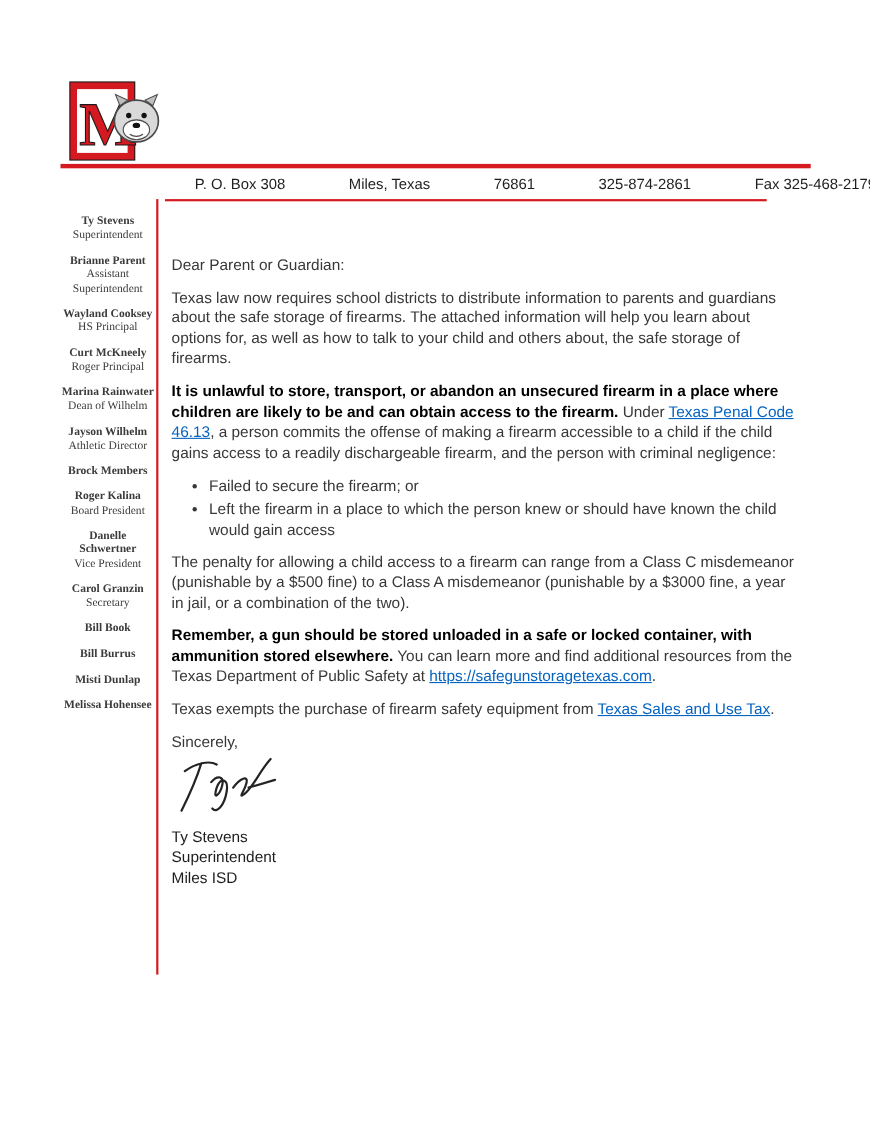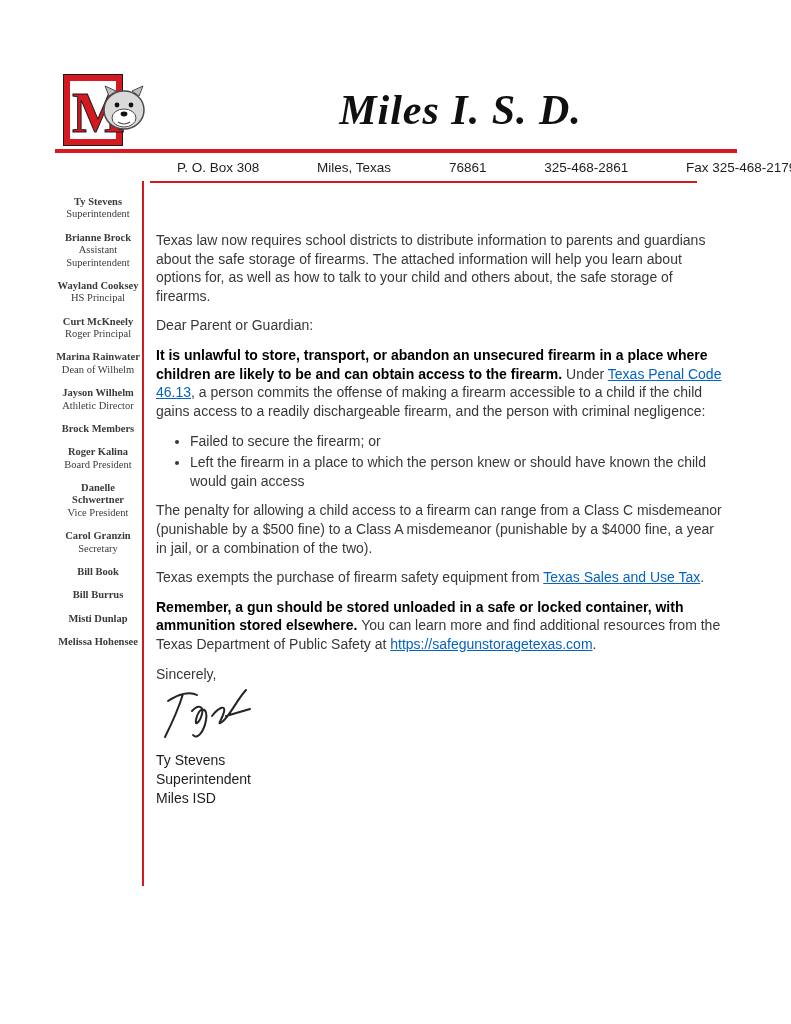--- a/index.html
+++ b/index.html
@@ -71,42 +71,41 @@
         <path d="M77 24 L81 14 L70 19 Z" fill="#bfbfbf" stroke="#4a4a4a" stroke-width="1"></path>
         <ellipse cx="62" cy="46" rx="12" ry="9" fill="#ffffff" stroke="#4a4a4a" stroke-width="1"></ellipse>
         <circle cx="55" cy="33" r="2.4" fill="#111111"></circle>
         <circle cx="69" cy="33" r="2.4" fill="#111111"></circle>
         <ellipse cx="62" cy="42" rx="3.4" ry="2.4" fill="#111111"></ellipse>
         <path d="M56 50 Q62 54 68 50" stroke="#4a4a4a" stroke-width="1.2" fill="none"></path>
       </g>
     </svg>
   </div>
 
-  <div class="masthead-title">Miles I. S. D.</div>
 
   <div class="rule-thick"></div>
 
   <div class="address">
     <span class="addr-part">P. O. Box 308</span>
     <span class="addr-part">Miles, Texas</span>
     <span class="addr-part">76861</span>
-    <span class="addr-part">325-468-2861</span>
+    <span class="addr-part">325-874-2861</span>
     <span class="addr-part">Fax 325-468-2179</span>
   </div>
 
   <div class="rule-thin"></div>
   <div class="vrule"></div>
 
   <div class="sidebar">
     <div class="sb-entry">
       <span class="sb-name">Ty Stevens</span>
       <span class="sb-title">Superintendent</span>
     </div>
     <div class="sb-entry">
-      <span class="sb-name">Brianne Brock</span>
+      <span class="sb-name">Brianne Parent</span>
       <span class="sb-title">Assistant Superintendent</span>
     </div>
     <div class="sb-entry">
       <span class="sb-name">Wayland Cooksey</span>
       <span class="sb-title">HS Principal</span>
     </div>
     <div class="sb-entry">
       <span class="sb-name">Curt McKneely</span>
       <span class="sb-title">Roger Principal</span>
     </div>
@@ -147,45 +146,45 @@
       <span class="sb-title"></span>
     </div>
     <div class="sb-entry">
       <span class="sb-name">Melissa Hohensee</span>
       <span class="sb-title"></span>
     </div>
   </div>
 
   <div class="body-col">
 
+    <p class="para">Dear Parent or Guardian:</p>
+
     <p class="para">
       <span>Texas law now requires school districts to distribute information to parents and guardians about the safe storage of firearms. The attached information will help you learn about options for, as well as how to talk to your child and others about, the safe storage of firearms.</span>
     </p>
-
-    <p class="para">Dear Parent or Guardian:</p>
 
     <p class="para">
       <span class="bold-seg">It is unlawful to store, transport, or abandon an unsecured firearm in a place where children are likely to be and can obtain access to the firearm.</span><span> Under </span><a class="doc-link" href="#">Texas Penal Code 46.13</a><span>, a person commits the offense of making a firearm accessible to a child if the child gains access to a readily dischargeable firearm, and the person with criminal negligence:</span>
     </p>
 
     <ul class="bullets">
       <li>Failed to secure the firearm; or</li>
       <li>Left the firearm in a place to which the person knew or should have known the child would gain access</li>
     </ul>
 
     <p class="para">
-      <span>The penalty for allowing a child access to a firearm can range from a Class C misdemeanor (punishable by a $500 fine) to a Class A misdemeanor (punishable by a $4000 fine, a year in jail, or a combination of the two).</span>
+      <span>The penalty for allowing a child access to a firearm can range from a Class C misdemeanor (punishable by a $500 fine) to a Class A misdemeanor (punishable by a $3000 fine, a year in jail, or a combination of the two).</span>
+    </p>
+
+    <p class="para">
+      <span class="bold-seg">Remember, a gun should be stored unloaded in a safe or locked container, with ammunition stored elsewhere.</span><span> You can learn more and find additional resources from the Texas Department of Public Safety at </span><a class="doc-link" href="#">https://safegunstoragetexas.com</a><span>.</span>
     </p>
 
     <p class="para">
       <span>Texas exempts the purchase of firearm safety equipment from </span><a class="doc-link" href="#">Texas Sales and Use Tax</a><span>.</span>
-    </p>
-
-    <p class="para">
-      <span class="bold-seg">Remember, a gun should be stored unloaded in a safe or locked container, with ammunition stored elsewhere.</span><span> You can learn more and find additional resources from the Texas Department of Public Safety at </span><a class="doc-link" href="#">https://safegunstoragetexas.com</a><span>.</span>
     </p>
 
     <p class="para closing">Sincerely,</p>
 
     <div class="sig-wrap">
       <svg width="120" height="60" viewBox="0 0 120 60">
         <path d="M12 16 C22 9, 34 6, 41 10 M27 9 C23 22, 15 40, 9 52
                  M36 26 C42 19, 48 21, 46 29 C44 37, 37 44, 41 31 C45 21, 52 23, 50 35 C48 47, 41 55, 37 50
                  M56 31 C62 23, 70 19, 68 27 C66 35, 60 41, 66 37 C74 31, 80 16, 90 5
                  M70 31 L94 24" stroke="#242424" stroke-width="2" fill="none" stroke-linecap="round" stroke-linejoin="round"></path>

